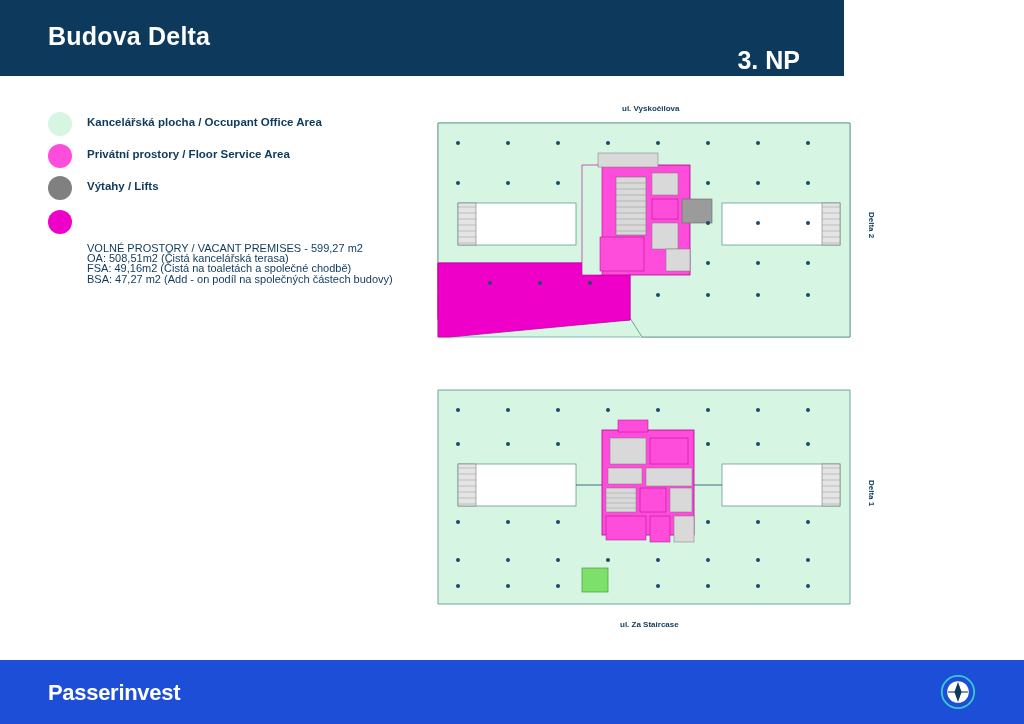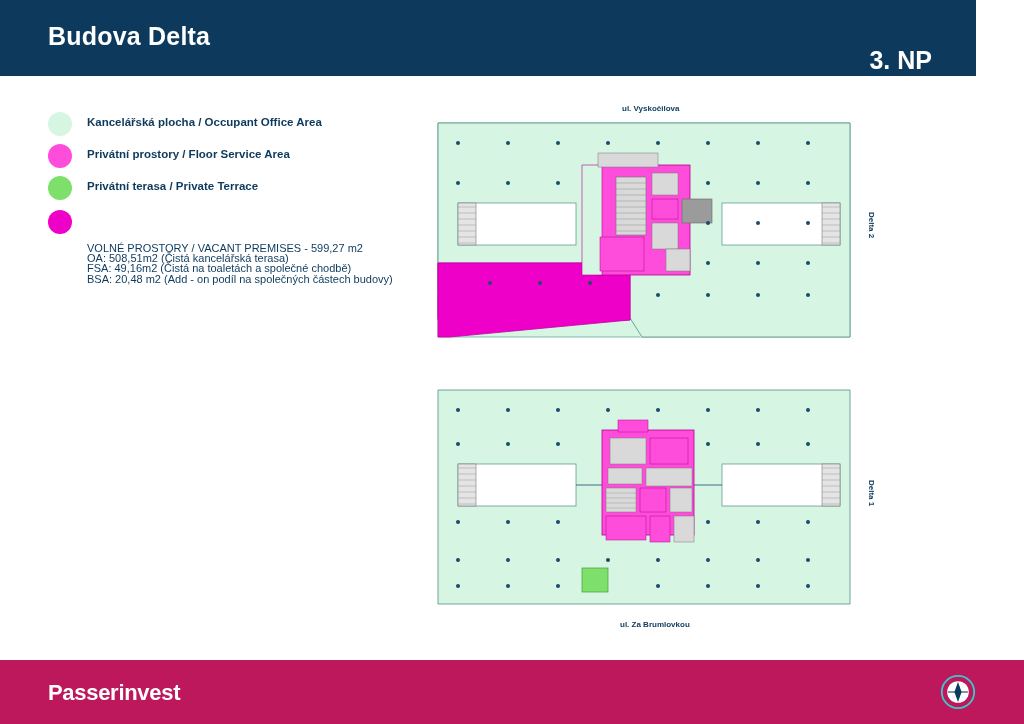--- a/index.html
+++ b/index.html
@@ -17,21 +17,21 @@
   .page {
     position: absolute;
     inset: 0;
     background: #ffffff;
   }
 
   
   .header {
     position: absolute;
     left: 0; top: 0;
-    width: 976px;
+    width: 844px;
     height: 76px;
     background: #0d3a5c;
   }
   .header-title {
     position: absolute;
     left: 48px;
     top: 22px;
     color: #ffffff;
     font-size: 25px;
     font-weight: bold;
@@ -47,21 +47,21 @@
     margin-top: 24px;
   }
 
   
   .footer {
     position: absolute;
     left: 0;
     top: 660px;
     width: 1024px;
     height: 64px;
-    background: #be185d;
+    background: #1d4ed8;
   }
   .footer-logo {
     position: absolute;
     left: 48px;
     top: 20px;
     color: #ffffff;
     font-size: 22px;
     font-weight: bold;
     letter-spacing: -0.3px;
   }
@@ -155,33 +155,33 @@
       <span class="legend-dot" style="background:#d6f5e3"></span>
       <span class="legend-label">Kancelářská plocha / Occupant Office Area</span>
     </div>
 
     <div class="legend-row">
       <span class="legend-dot" style="background:#ff4ddb"></span>
       <span class="legend-label">Privátní prostory / Floor Service Area</span>
     </div>
 
 
-
     <div class="legend-row">
-      <span class="legend-dot" style="background:#7de06a"></span>
-      <span class="legend-label">Privátní terasa / Private Terrace</span>
+      <span class="legend-dot" style="background:#808080"></span>
+      <span class="legend-label">Výtahy / Lifts</span>
     </div>
+
 
     <div class="legend-vacant">
       <span class="legend-dot" style="background:#ef00c8"></span>
       <div class="vacant-lines">
         <div>VOLNÉ PROSTORY / VACANT PREMISES -  599,27 m2</div>
         <div>OA:  508,51m2 (Čistá kancelářská terasa)</div>
         <div>FSA: 49,16m2 (Čistá na toaletách a společné chodbě)</div>
-        <div>BSA:  20,48 m2 (Add - on podíl na společných částech budovy)</div>
+        <div>BSA:  47,27 m2 (Add - on podíl na společných částech budovy)</div>
       </div>
     </div>
   </div>
 
   <div class="plan-caption" style="left:622px; top:104px;">ul. Vyskočilova</div>
   <div class="plan-side-label" style="left:876px; top:212px;">Delta 2</div>
 
   <svg class="plan" style="left:430px; top:115px;" width="440" height="240" viewBox="0 0 440 240">
 
     <g>
@@ -251,21 +251,21 @@
       <circle cx="228" cy="180" r="2"></circle>
         <circle cx="278" cy="180" r="2"></circle>
         <circle cx="328" cy="180" r="2"></circle>
       <circle cx="378" cy="180" r="2"></circle>
       <circle cx="60" cy="168" r="2"></circle>
         <circle cx="110" cy="168" r="2"></circle>
         <circle cx="160" cy="168" r="2"></circle>
     </g>
   </svg>
 
-  <div class="plan-caption" style="left:620px; top:620px;">ul. Za Brumlovkou</div>
+  <div class="plan-caption" style="left:620px; top:620px;">ul. Za Staircase</div>
   <div class="plan-side-label" style="left:876px; top:480px;">Delta 1</div>
 
   <svg class="plan" style="left:430px; top:382px;" width="440" height="235" viewBox="0 0 440 235">
 
     <polygon points="8,8 420,8 420,222 8,222" fill="#d6f5e3" stroke="#4f8f80" stroke-width="0.8"></polygon>
 
     <rect x="28" y="82" width="118" height="42" fill="#ffffff" stroke="#4f8f80" stroke-width="0.7"></rect>
     <rect x="292" y="82" width="118" height="42" fill="#ffffff" stroke="#4f8f80" stroke-width="0.7"></rect>
 
     <g>

